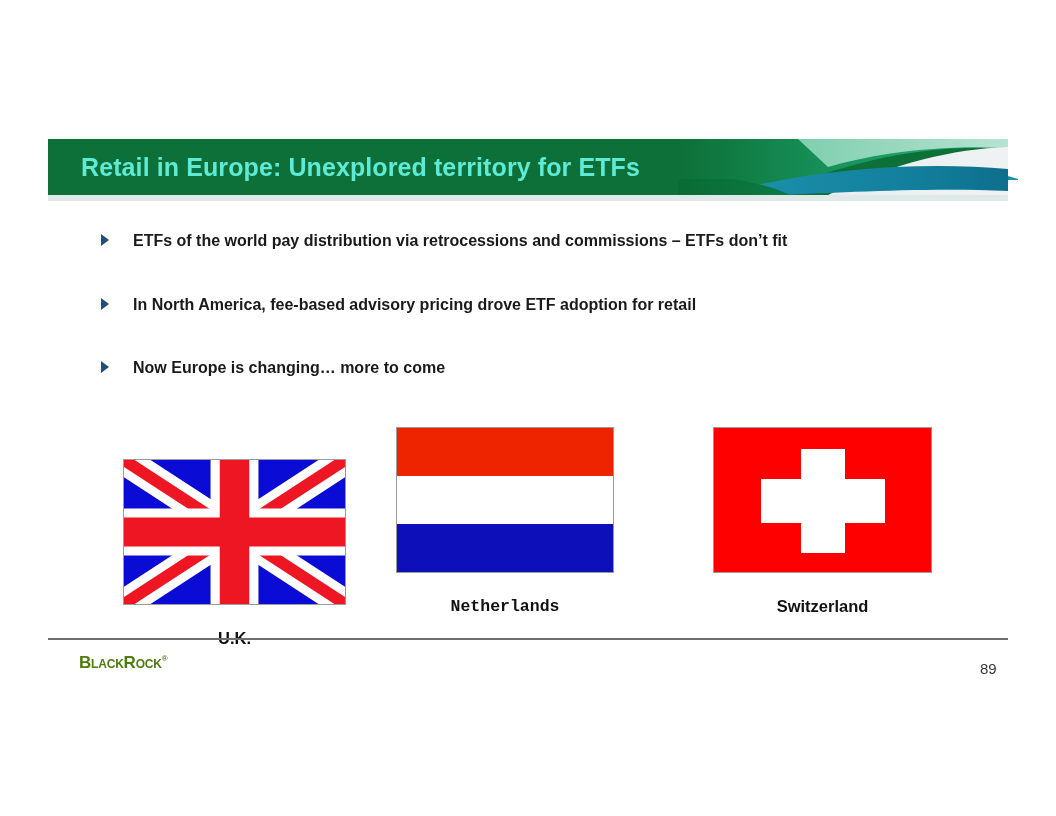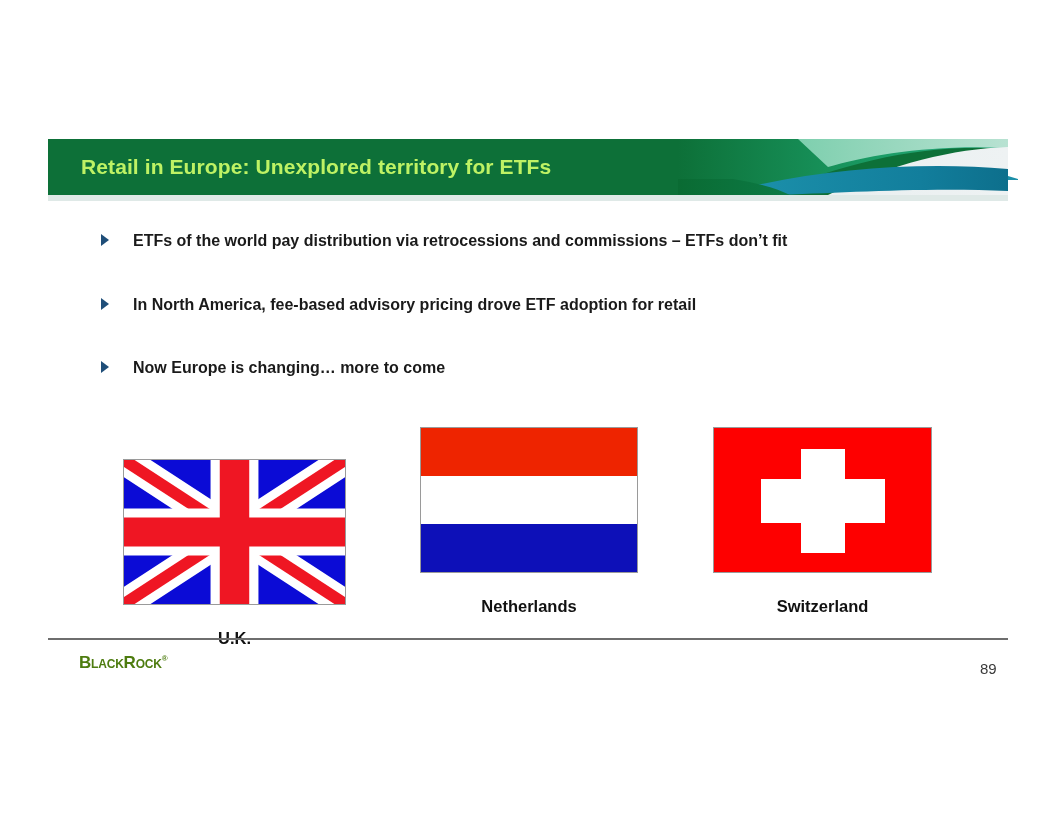--- a/index.html
+++ b/index.html
@@ -55,22 +55,22 @@
     top: 0;
     width: 330px;
     height: 62px;
   }
   .banner-title {
     position: absolute;
     left: 33px;
     top: 0;
     height: 65px;
     line-height: 56px;
-    color: #bef264;
-    font-size: 21px;
+    color: #5eead4;
+    font-size: 25px;
     font-weight: bold;
     letter-spacing: 0.1px;
     white-space: nowrap;
   }
   .banner-tail {
     position: absolute;
     left: 1008px;
     top: 171px;
     width: 10px;
     height: 9px;
@@ -109,21 +109,21 @@
     color: #1a1a1a;
     line-height: 20px;
     white-space: nowrap;
   }
 
   
   .flag-item {
     position: absolute;
   }
   .flag-item.uk   { left: 123px; top: 412px; margin-top: 47px; }
-  .flag-item.nl   { left: 420px; top: 427px; }
+  .flag-item.nl   { left: 396px; top: 427px; font-family: Liberation Mono, monospace; }
   .flag-item.ch   { left: 713px; top: 427px; }
 
   .flag-box {
     border: 1px solid #9a9a9a;
     box-sizing: border-box;
     overflow: hidden;
     position: relative;
   }
   .flag-uk-box { width: 223px; height: 146px; }
   .flag-nl-box { width: 218px; height: 146px; }

